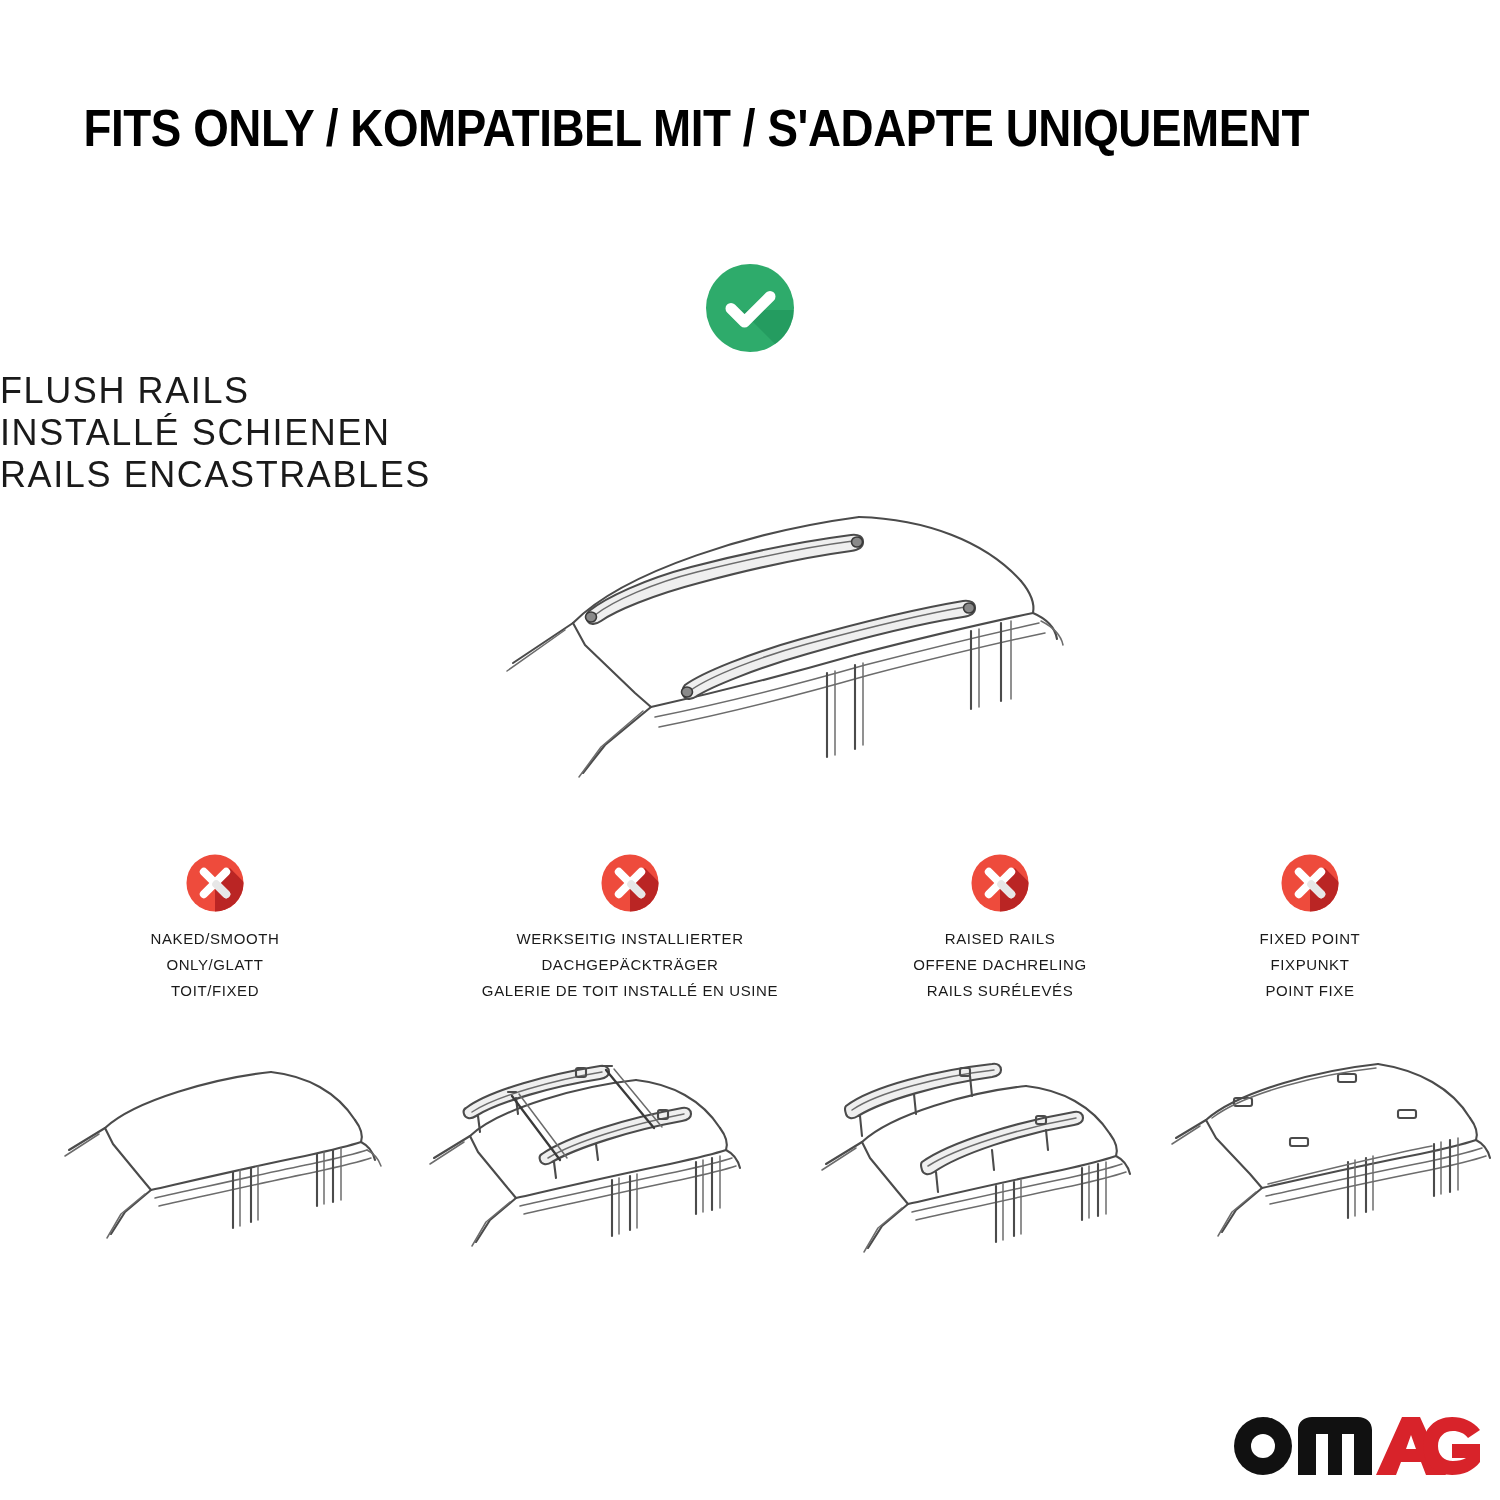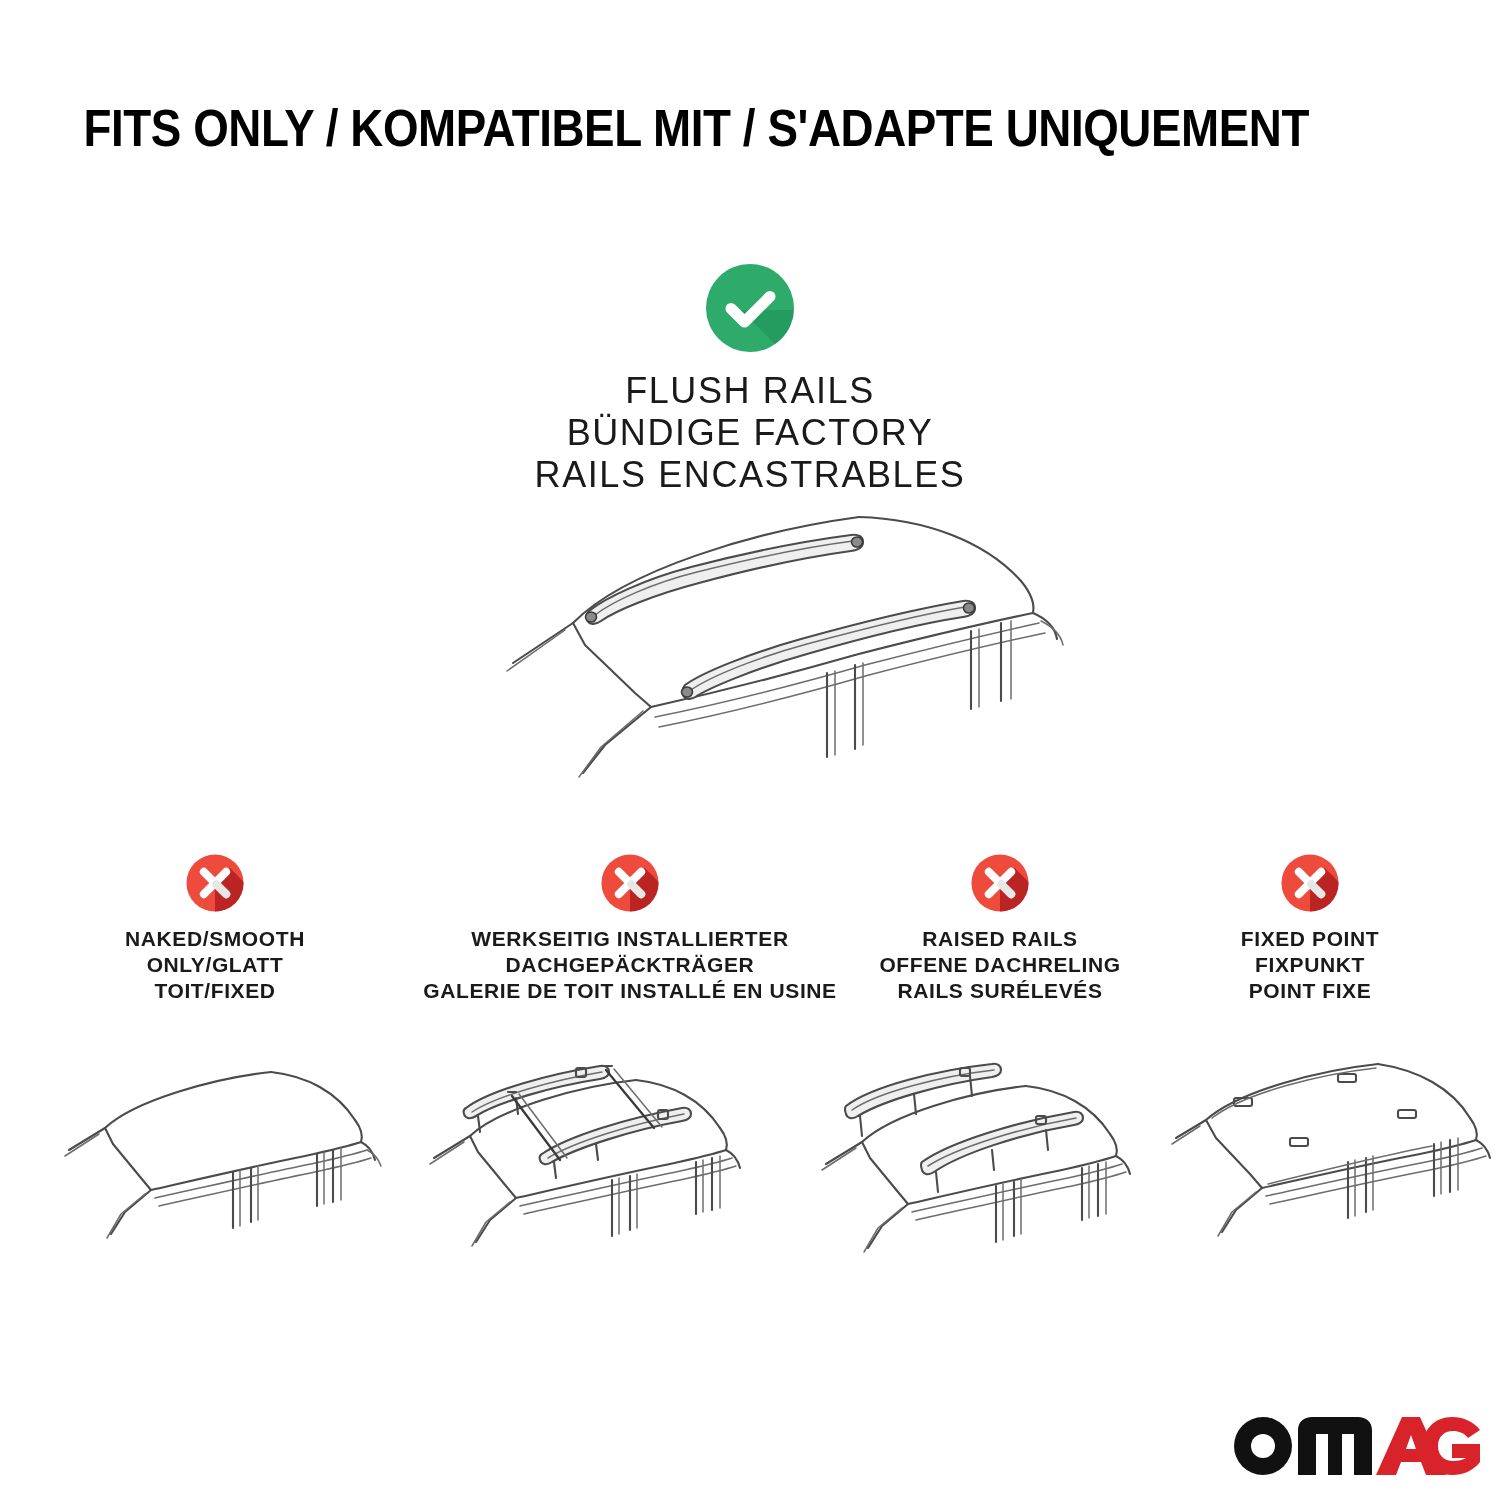--- a/index.html
+++ b/index.html
@@ -35,21 +35,20 @@
     transform-origin: center center;
     white-space: nowrap;
   }
 
   
   .fits-block {
     position: absolute;
     left: 0;
     top: 258px;
     width: 1500px;
-    text-align: center;
   }
   .check-icon-wrap {
     width: 100px;
     height: 100px;
     margin: 0 auto;
   }
   .fits-labels {
     margin-top: 12px;
   }
   .fits-line {
@@ -86,23 +85,23 @@
   .nofit-col.c1 { left: 400px;  width: 460px; }
   .nofit-col.c2 { left: 840px;  width: 320px; }
   .nofit-col.c3 { left: 1175px; width: 270px; }
 
   .x-icon-wrap {
     width: 62px;
     height: 62px;
     margin: 0 auto 12px auto;
   }
   .nofit-line {
-    font-size: 21px;
+    font-size: 15px;
     line-height: 26px;
-    font-weight: 700;
+    font-weight: 400;
     letter-spacing: 0.6px;
     color: #1a1a1a;
     white-space: nowrap;
   }
 
   .nofit-illus {
     position: absolute;
     width: 340px;
     height: 210px;
   }
@@ -146,21 +145,21 @@
       <circle cx="50" cy="50" r="44" fill="#2EAB6B"></circle>
       <g clip-path="url(#ckclip)">
         <path d="M41 52 L56 67 L100 111 L100 52 Z" fill="#1E8F57" opacity="0.55"></path>
       </g>
       <path d="M31 50.5 L44.5 64 L70 38.5" fill="none" stroke="#ffffff" stroke-width="11" stroke-linecap="round" stroke-linejoin="round"></path>
     </svg>
   </div>
 
   <div class="fits-labels">
     <div class="fits-line">FLUSH RAILS</div>
-    <div class="fits-line">BÜNDIGE FACTORY</div>
+    <div class="fits-line">INSTALLÉ SCHIENEN</div>
     <div class="fits-line">RAILS ENCASTRABLES</div>
   </div>
 </div>
 
 <div class="hero-illustration">
   <svg viewBox="0 0 620 300" width="620" height="300" aria-hidden="true">
 
     <path class="ln" d="M118 128 L58 168"></path>
     <path class="ln" d="M118 128 C 170 75, 300 36, 404 22"></path>
     <path class="ln" d="M404 22 C 470 24, 530 46, 566 86"></path>

